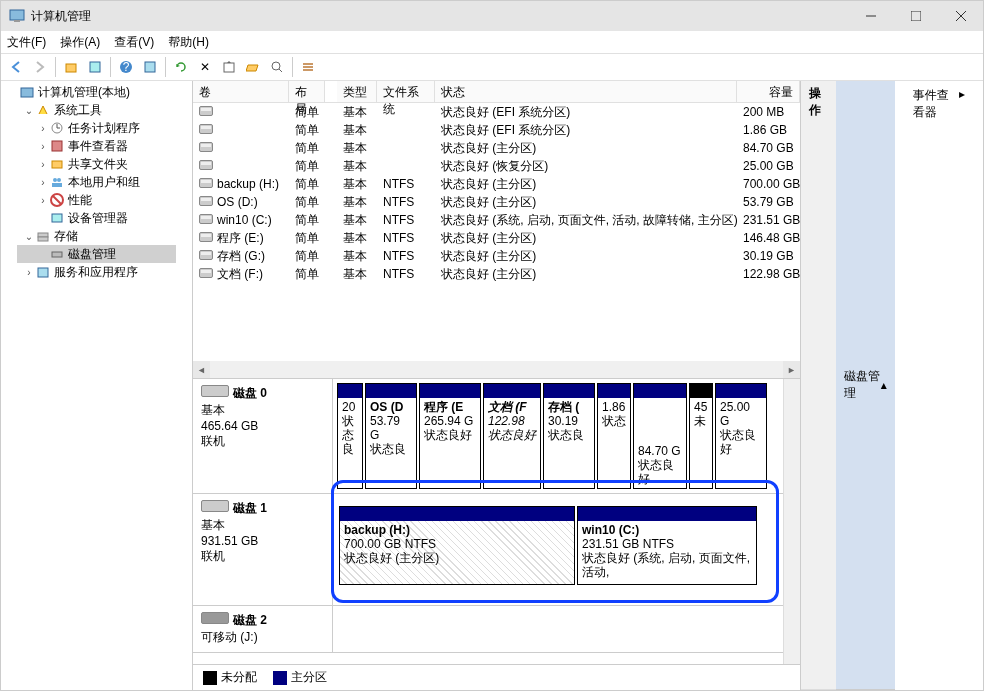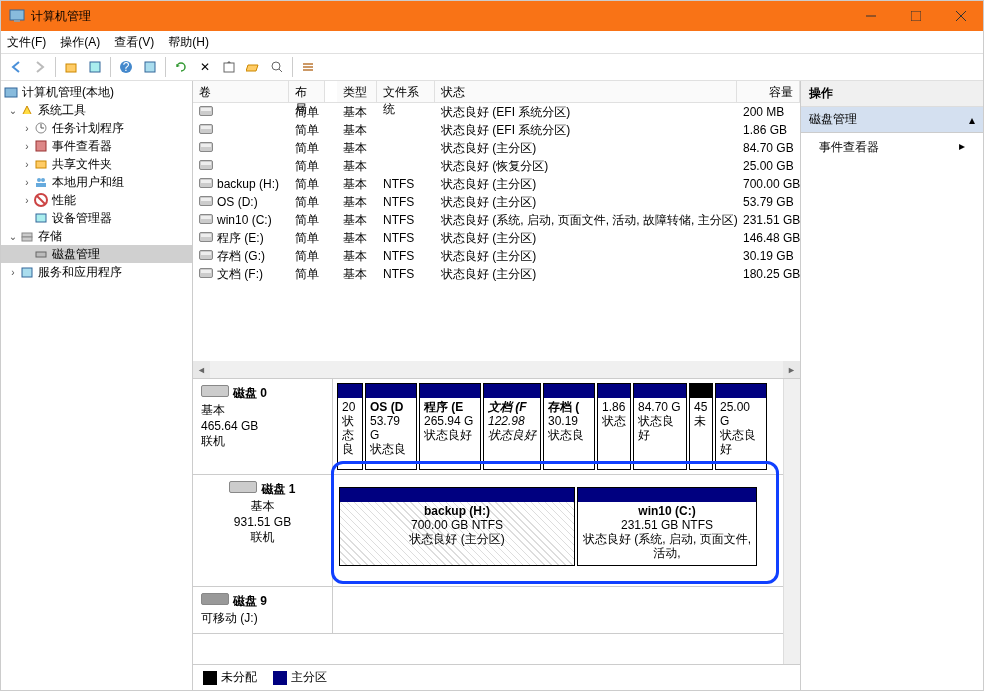--- a/index.html
+++ b/index.html
@@ -1,28 +1,28 @@
 <!DOCTYPE html>
 <html><head>
 <meta charset="utf-8">
 <style>
 * { box-sizing: border-box; margin: 0; padding: 0; font-family: "Microsoft YaHei", sans-serif; font-size: 12px; }
 body { background: #fff; width: 984px; height: 691px; overflow: hidden; border: 1px solid #ccc; display: flex; flex-direction: column; }
-.titlebar { height: 30px; display: flex; align-items: center; padding: 0 0 0 8px; background: #f97316; }
+.titlebar { height: 30px; display: flex; align-items: center; padding: 0 0 0 8px; background: #e5e5e5; }
 .titlebar .app-icon { width: 16px; height: 16px; margin-right: 6px; display:flex; align-items:center; justify-content:center;}
 .titlebar .title { flex: 1; }
 .titlebar .win-btns { display: flex; }
 .titlebar .win-btn { width: 45px; height: 30px; display: flex; align-items: center; justify-content: center; color: #333; }
 .menubar { height: 22px; display: flex; align-items: center; padding: 0 6px; gap: 14px; }
 .menubar span { cursor: default; }
 .toolbar { height: 28px; border-top: 1px solid #e0e0e0; border-bottom: 1px solid #e0e0e0; display: flex; align-items: center; padding: 0 4px; gap: 2px; }
 .tb-btn { width: 22px; height: 22px; display:flex; align-items:center; justify-content:center; border:1px solid transparent; }
 .tb-sep { width:1px; height:20px; background:#ccc; margin:0 2px; }
 .main { flex:1; display:flex; min-height:0; }
-.tree-panel { width: 192px; border-right:1px solid #ccc; overflow:auto; padding:2px 0; }
+.tree-panel { width: 192px; border-right:1px solid #ccc; overflow:auto; padding:2px 16px; }
 .tree-item { display:flex; align-items:center; height:18px; padding:0 2px; cursor:default; white-space:nowrap; }
 .tree-item.selected { background:#d0d0d0; }
 .tree-indent { display:inline-block; }
 .tree-arrow { width:12px; display:inline-block; text-align:center; color:#555; font-size:10px; }
 .tree-icon { width:16px; height:16px; margin-right:3px; display:inline-flex; align-items:center; justify-content:center; }
 .center { flex:1; display:flex; flex-direction:column; min-width:0; border-right:1px solid #ccc; }
 .vol-list { height:298px; display:flex; flex-direction:column; border-bottom:1px solid #ccc; }
 .vol-header { display:flex; height:22px; border-bottom:1px solid #e0e0e0; background:#fff; }
 .vol-header .hcell { border-right:1px solid #e0e0e0; padding:3px 6px; background:#fafafa; }
 .vol-body { flex:1; overflow:auto; }
@@ -39,21 +39,21 @@
 .disk-label .dicon { width:28px; height:12px; background:#ccc; border:1px solid #888; display:inline-block; margin-right:4px; border-radius:2px;}
 .disk-label .dname { font-weight:bold; }
 .disk-parts { flex:1; display:flex; padding:4px 8px 4px 4px; gap:2px; position:relative; }
 .part { border:1px solid #000; display:flex; flex-direction:column; overflow:hidden; }
 .part .stripe { height:14px; background:#000080; }
 .part .stripe.unk { background:#000; }
 .part .pbody { flex:1; padding:2px 4px; font-size:11px; overflow:hidden; line-height:14px; }
 .part.hatched .pbody { background: repeating-linear-gradient(45deg, #fff, #fff 4px, #ddd 4px, #ddd 5px); }
 .legend { height:26px; border-top:1px solid #ccc; display:flex; align-items:center; gap:16px; padding:0 10px; }
 .legend .sw { width:14px; height:14px; display:inline-block; margin-right:4px; vertical-align:middle; }
-.right-panel { width:182px; display:flex; flex-direction:column; }
+.right-panel { width:182px; display:flex; flex-direction:row; }
 .rp-header { background:#f0f0f0; padding:4px 8px; border-bottom:1px solid #ddd; font-weight:bold; }
 .rp-sub { background:#d4e0f0; padding:4px 8px; display:flex; justify-content:space-between; align-items:center; border-bottom:1px solid #ccc; }
 .rp-item { padding:6px 18px; display:flex; justify-content:space-between; }
 .annot { position:absolute; border:3px solid #1040ff; border-radius:12px; pointer-events:none; }
 .col-vol { width:96px; } .col-layout{width:36px;} .col-type{width:40px;margin-left:12px;} .col-fs{width:58px;} .col-status{width:302px;} .col-cap{width:60px; text-align:right;}
 .vr-cap { text-align:left; }
 .disk-vscroll { width:17px; background:#f0f0f0; border-left:1px solid #ddd; }
 </style>
 </head>
 <body>
@@ -363,21 +363,21 @@
             <div class="vcell col-fs">NTFS</div>
             <div class="vcell col-status">状态良好 (主分区)</div>
             <div class="vcell col-cap vr-cap" style="flex:1">30.19 GB</div>
           </div>
           <div class="vol-row">
             <div class="vcell col-vol"><span class="vol-icon"></span>文档 (F:)</div>
             <div class="vcell col-layout">简单</div>
             <div class="vcell col-type">基本</div>
             <div class="vcell col-fs">NTFS</div>
             <div class="vcell col-status">状态良好 (主分区)</div>
-            <div class="vcell col-cap vr-cap" style="flex:1">180.25 GB</div>
+            <div class="vcell col-cap vr-cap" style="flex:1">122.98 GB</div>
           </div>
         </div>
       <div class="hscroll">
         <div class="arrow">◄</div>
         <div class="track"></div>
         <div class="arrow">►</div>
       </div>
     </div>
 
     <div style="flex:1; display:flex; min-height:0;">
@@ -432,21 +432,21 @@
                 </div>
               </div>
               <div class="part" style="width: 34px;">
                 <div class="stripe"></div>
                 <div class="pbody">
                   <div><b></b></div>
                   <div>1.86</div>
                   <div>状态</div>
                 </div>
               </div>
-              <div class="part" style="width: 54px;">
+              <div class="part" style="width: 54px; gap: 44px;">
                 <div class="stripe"></div>
                 <div class="pbody">
                   <div><b></b></div>
                   <div>84.70 G</div>
                   <div>状态良好</div>
                 </div>
               </div>
               <div class="part" style="width: 24px;">
                 <div class="stripe unk"></div>
                 <div class="pbody">
@@ -459,21 +459,21 @@
                 <div class="stripe"></div>
                 <div class="pbody">
                   <div><b></b></div>
                   <div>25.00 G</div>
                   <div>状态良好</div>
                 </div>
               </div>
             </div>
       </div>
 
-      <div class="disk-row" style="min-height:112px; position:relative;text-align:center;">
+      <div class="disk-row" style="min-height:112px; position:relative;">
         <div class="disk-label">
           <div><span class="dicon"></span><span class="dname">磁盘 1</span></div>
           <div>基本</div>
           <div>931.51 GB</div>
           <div>联机</div>
         </div>
         <div class="disk-parts" id="d1-parts" style="padding:12px 6px 20px 6px;">
               <div class="part hatched" style="width: 236px;">
                 <div class="stripe"></div>
                 <div class="pbody">
@@ -489,21 +489,21 @@
                   <div>231.51 GB NTFS</div>
                   <div>状态良好 (系统, 启动, 页面文件, 活动,</div>
                 </div>
               </div>
             </div>
         <div class="annot" style="left:138px; top:-14px; right:4px; bottom:2px;"></div>
       </div>
 
       <div class="disk-row" style="min-height:40px;">
         <div class="disk-label">
-          <div><span class="dicon" style="background:#999"></span><span class="dname">磁盘 9</span></div>
+          <div><span class="dicon" style="background:#999"></span><span class="dname">磁盘 2</span></div>
           <div>可移动 (J:)</div>
         </div>
         <div class="disk-parts"></div>
       </div>
     </div>
     <div class="disk-vscroll"></div>
     </div>
 
     <div class="legend">
       <span><span class="sw" style="background:#000"></span><span>未分配</span></span>

